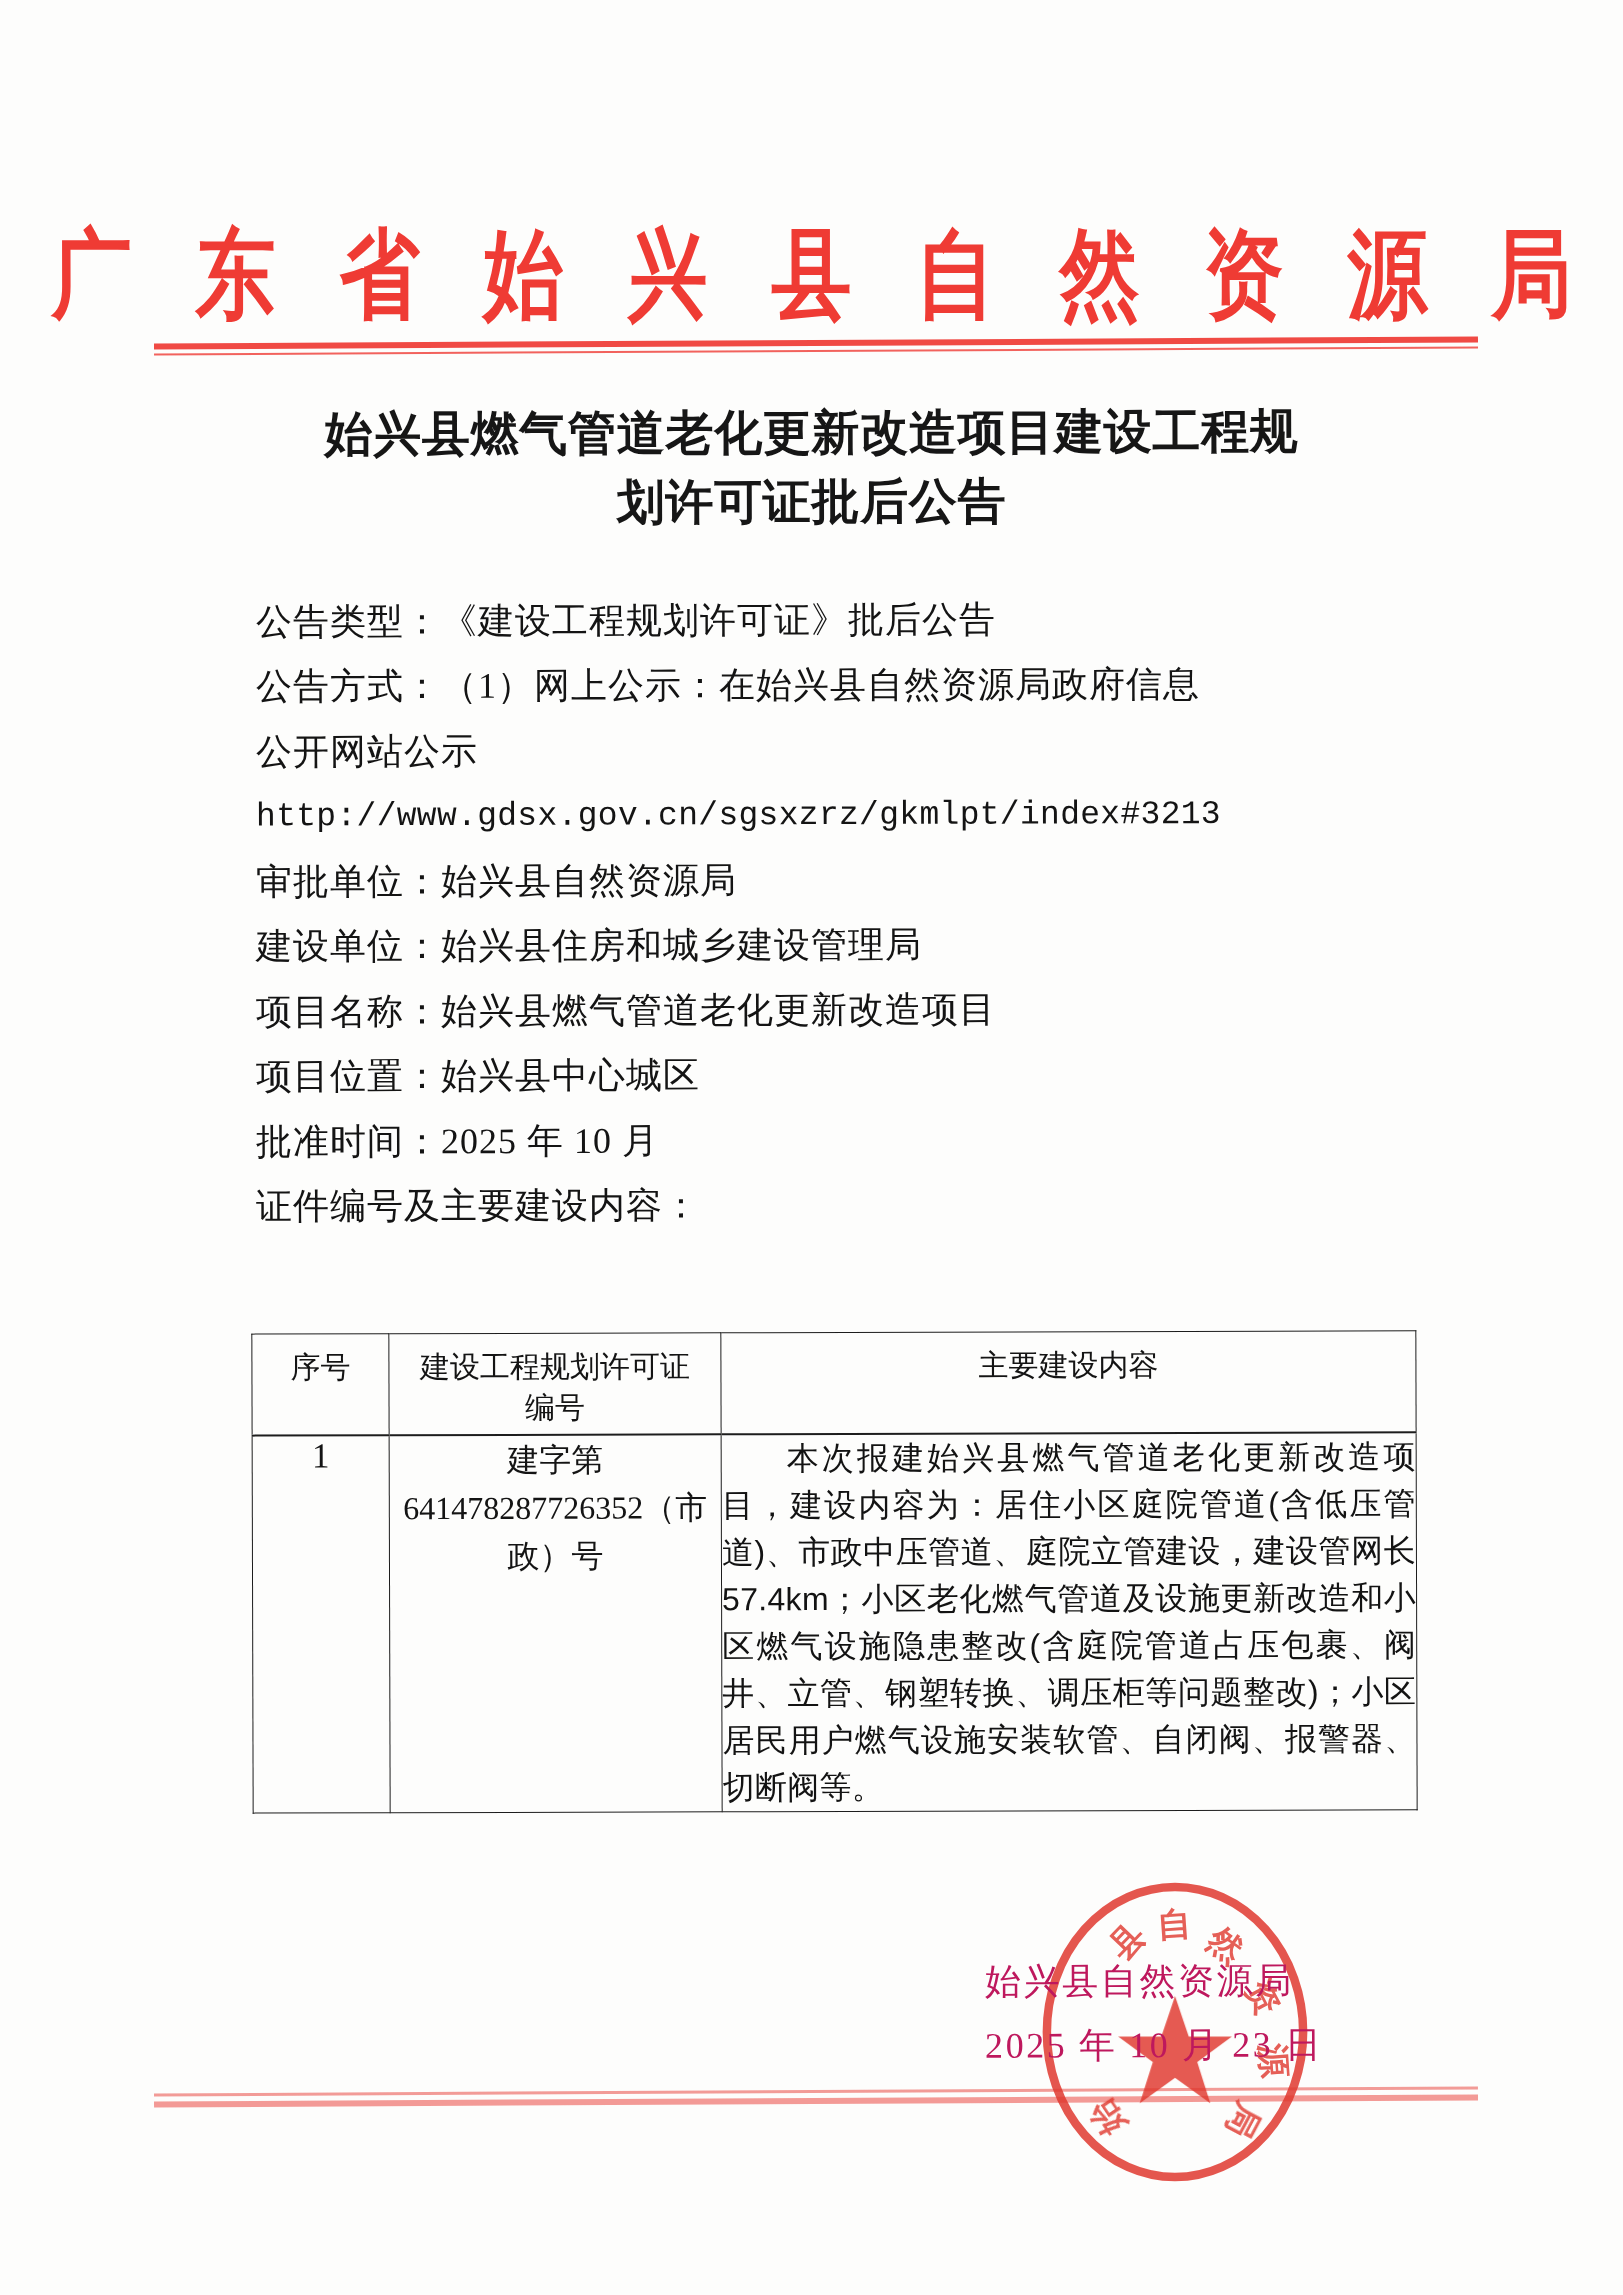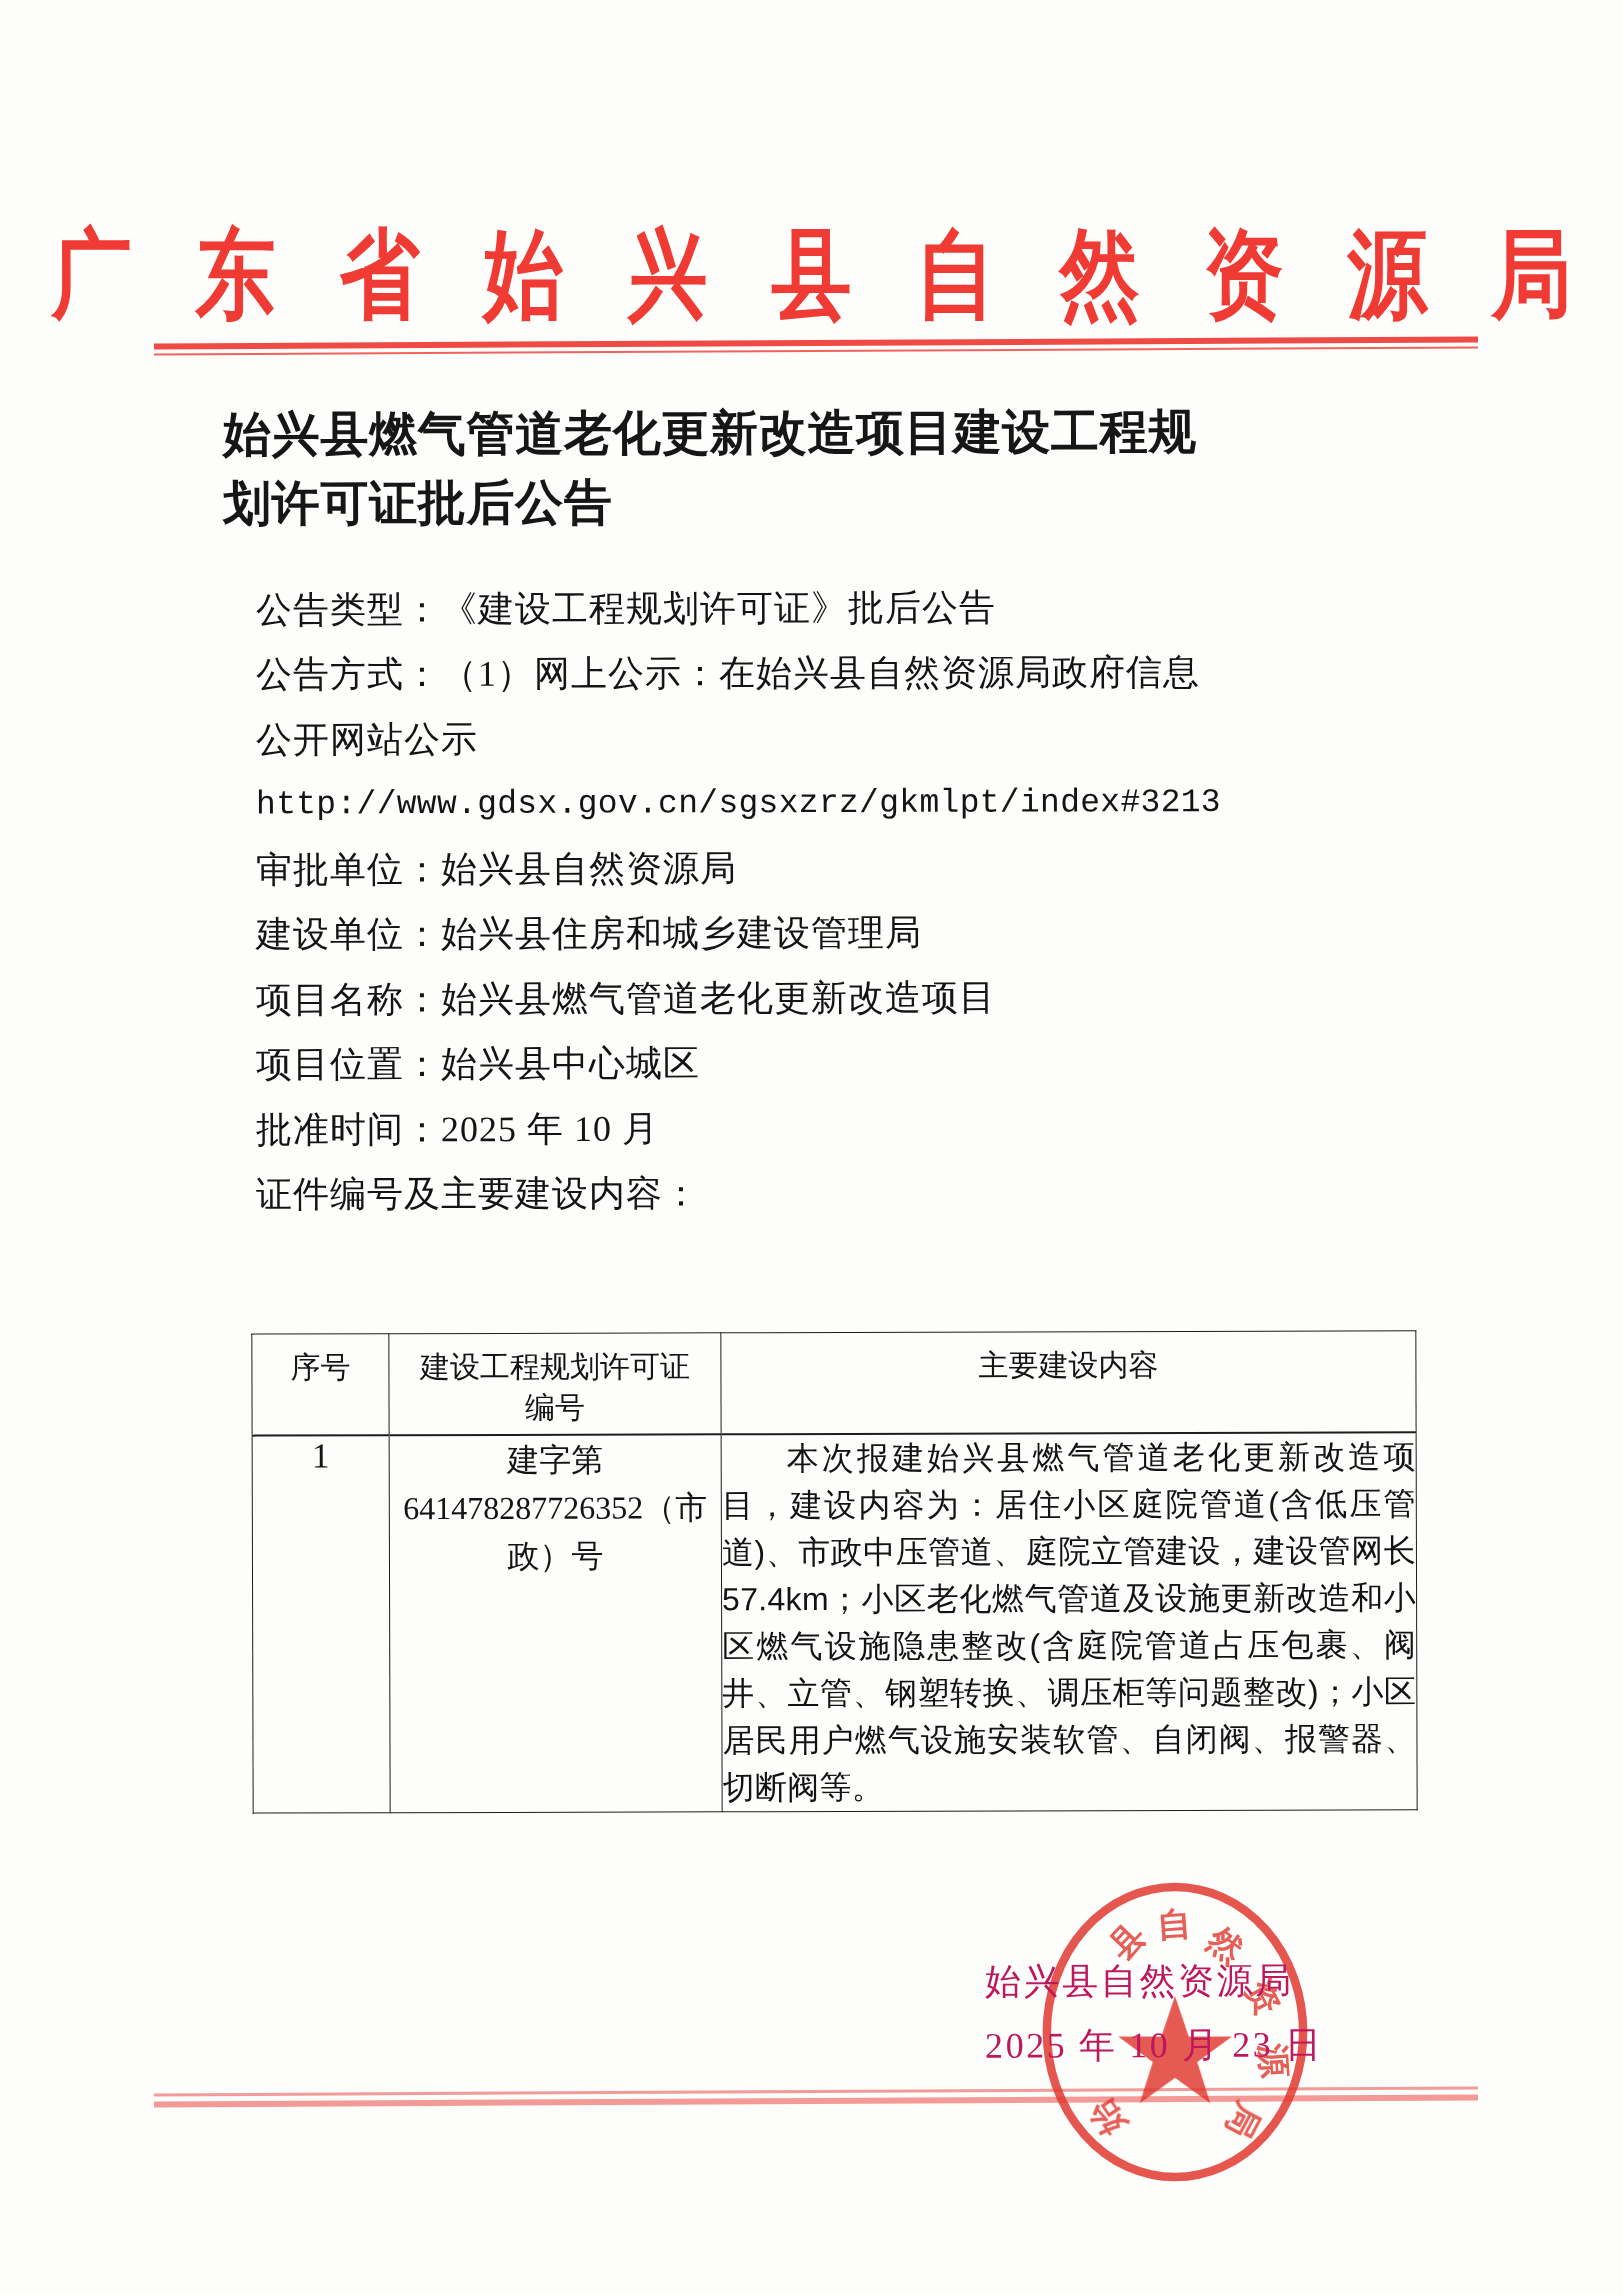--- a/index.html
+++ b/index.html
@@ -75,37 +75,37 @@
     opacity: .80;
     margin-top: 4.6px;
   }
 
   
   .doc-title {
     position: absolute;
     top: 398px;
     left: 223px;
     width: 1177px;
-    text-align: left;
+    text-align: center;
     font-family: "Liberation Sans", "DejaVu Sans", sans-serif;
     font-size: 48px;
     font-weight: 700;
     line-height: 1.44;
     color: #161616;
     letter-spacing: 0.7px;
   }
   .doc-title .tl {
     display: block;
     transform: rotate(-0.18deg);
   }
 
   
   .body-block {
     position: absolute;
-    top: 576px;
+    top: 588px;
     left: 256px;
     width: 1151px;
   }
   .body-line {
     font-family: "Liberation Serif", "DejaVu Serif", serif;
     font-size: 36px;
     line-height: 65px;
     color: #141414;
     white-space: nowrap;
     letter-spacing: 1px;

